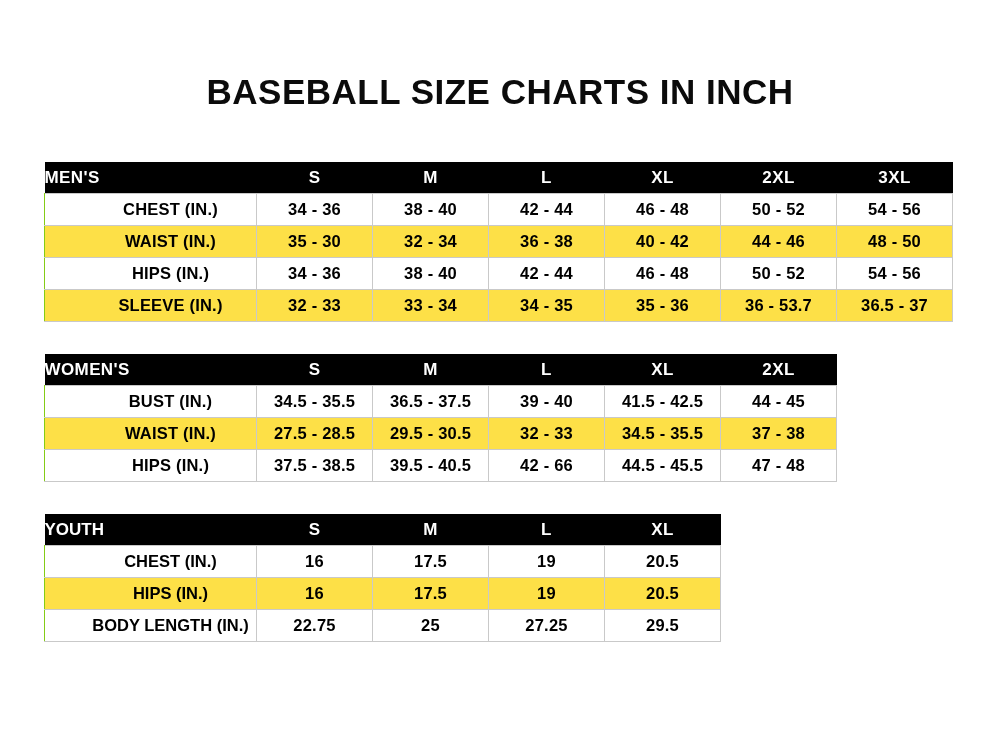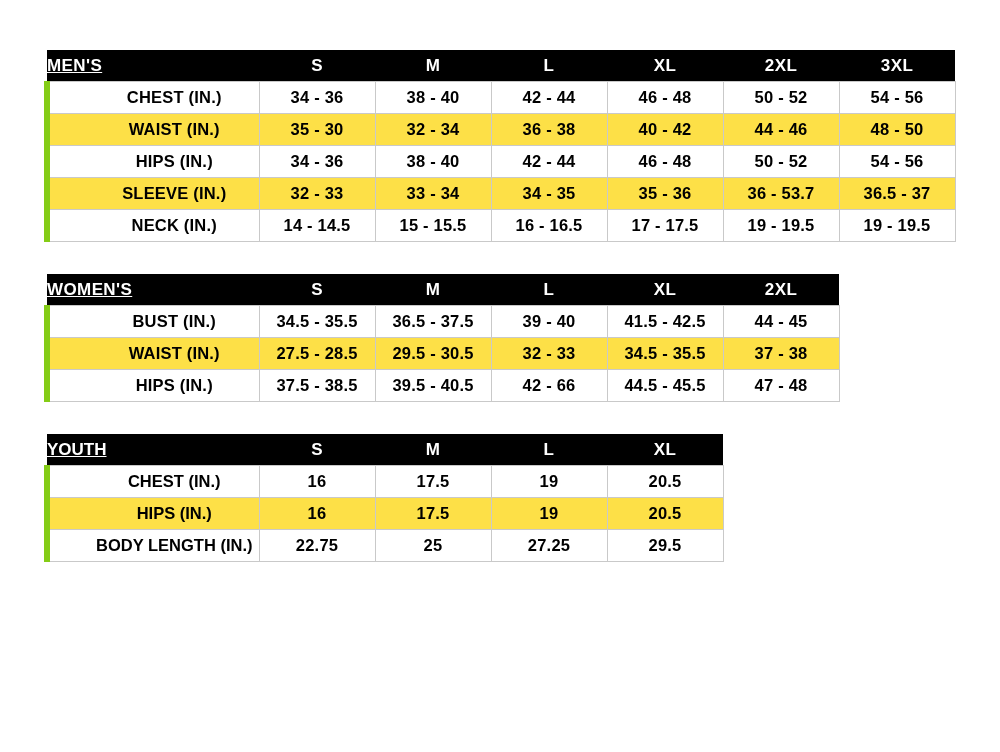--- a/index.html
+++ b/index.html
@@ -48,38 +48,37 @@
     height: 31px;
     font-size: 17px;
     font-weight: bold;
     letter-spacing: 0.4px;
     border: 0;
     padding: 0;
   }
   thead th.rowlabel {
     text-align: left;
     padding-left: 0;
-    text-decoration: underline;
   }
   tbody td {
     height: 31px;
     padding: 0;
     text-align: center;
     border: 1px solid #c9c9c9;
     background: #ffffff;
     color: #000000;
     letter-spacing: 0.2px;
   }
   tbody tr.alt td {
     background: #fde047;
   }
   tbody td.rowlabel {
     text-align: center;
     font-weight: bold;
-    border-left: 6px solid #84cc16;
+    border-left: 1px solid #84cc16;
     padding-left: 40px;
   }
   
   .t-men { width: 908px; }
   .t-men col.c-label { width: 212px; }
   .t-men col.c-size  { width: 116px; }
 
   
   .t-women { width: 792px; }
   .t-women col.c-label { width: 212px; }
@@ -91,20 +90,21 @@
   .t-youth col.c-size  { width: 116px; }
 
   .t-youth tbody td.rowlabel,
   .t-youth thead th.rowlabel { letter-spacing: 0; }
 </style>
 </head>
 <body>
 
 <div class="page">
 
+  <h1 class="title">BASEBALL SIZE CHARTS IN INCH</h1>
 
   <div class="tables">
 
     <table class="t-men">
       <colgroup>
         <col class="c-label">
           <col class="c-size">
           <col class="c-size">
           <col class="c-size">
           <col class="c-size">
@@ -152,29 +152,20 @@
         </tr>
         <tr class="alt">
           <td class="rowlabel">SLEEVE (IN.)</td>
           <td>32 - 33</td>
           <td>33 - 34</td>
           <td>34 - 35</td>
           <td>35 - 36</td>
           <td>36 - 53.7</td>
           <td>36.5 - 37</td>
         </tr>
-        <tr>
-          <td class="rowlabel">NECK (IN.)</td>
-          <td>14 - 14.5</td>
-          <td>15 - 15.5</td>
-          <td>16 - 16.5</td>
-          <td>17 - 17.5</td>
-          <td>19 - 19.5</td>
-          <td>19 - 19.5</td>
-        </tr>
       </tbody>
     </table>
 
     <table class="t-women">
       <colgroup>
         <col class="c-label">
           <col class="c-size">
           <col class="c-size">
           <col class="c-size">
           <col class="c-size">

